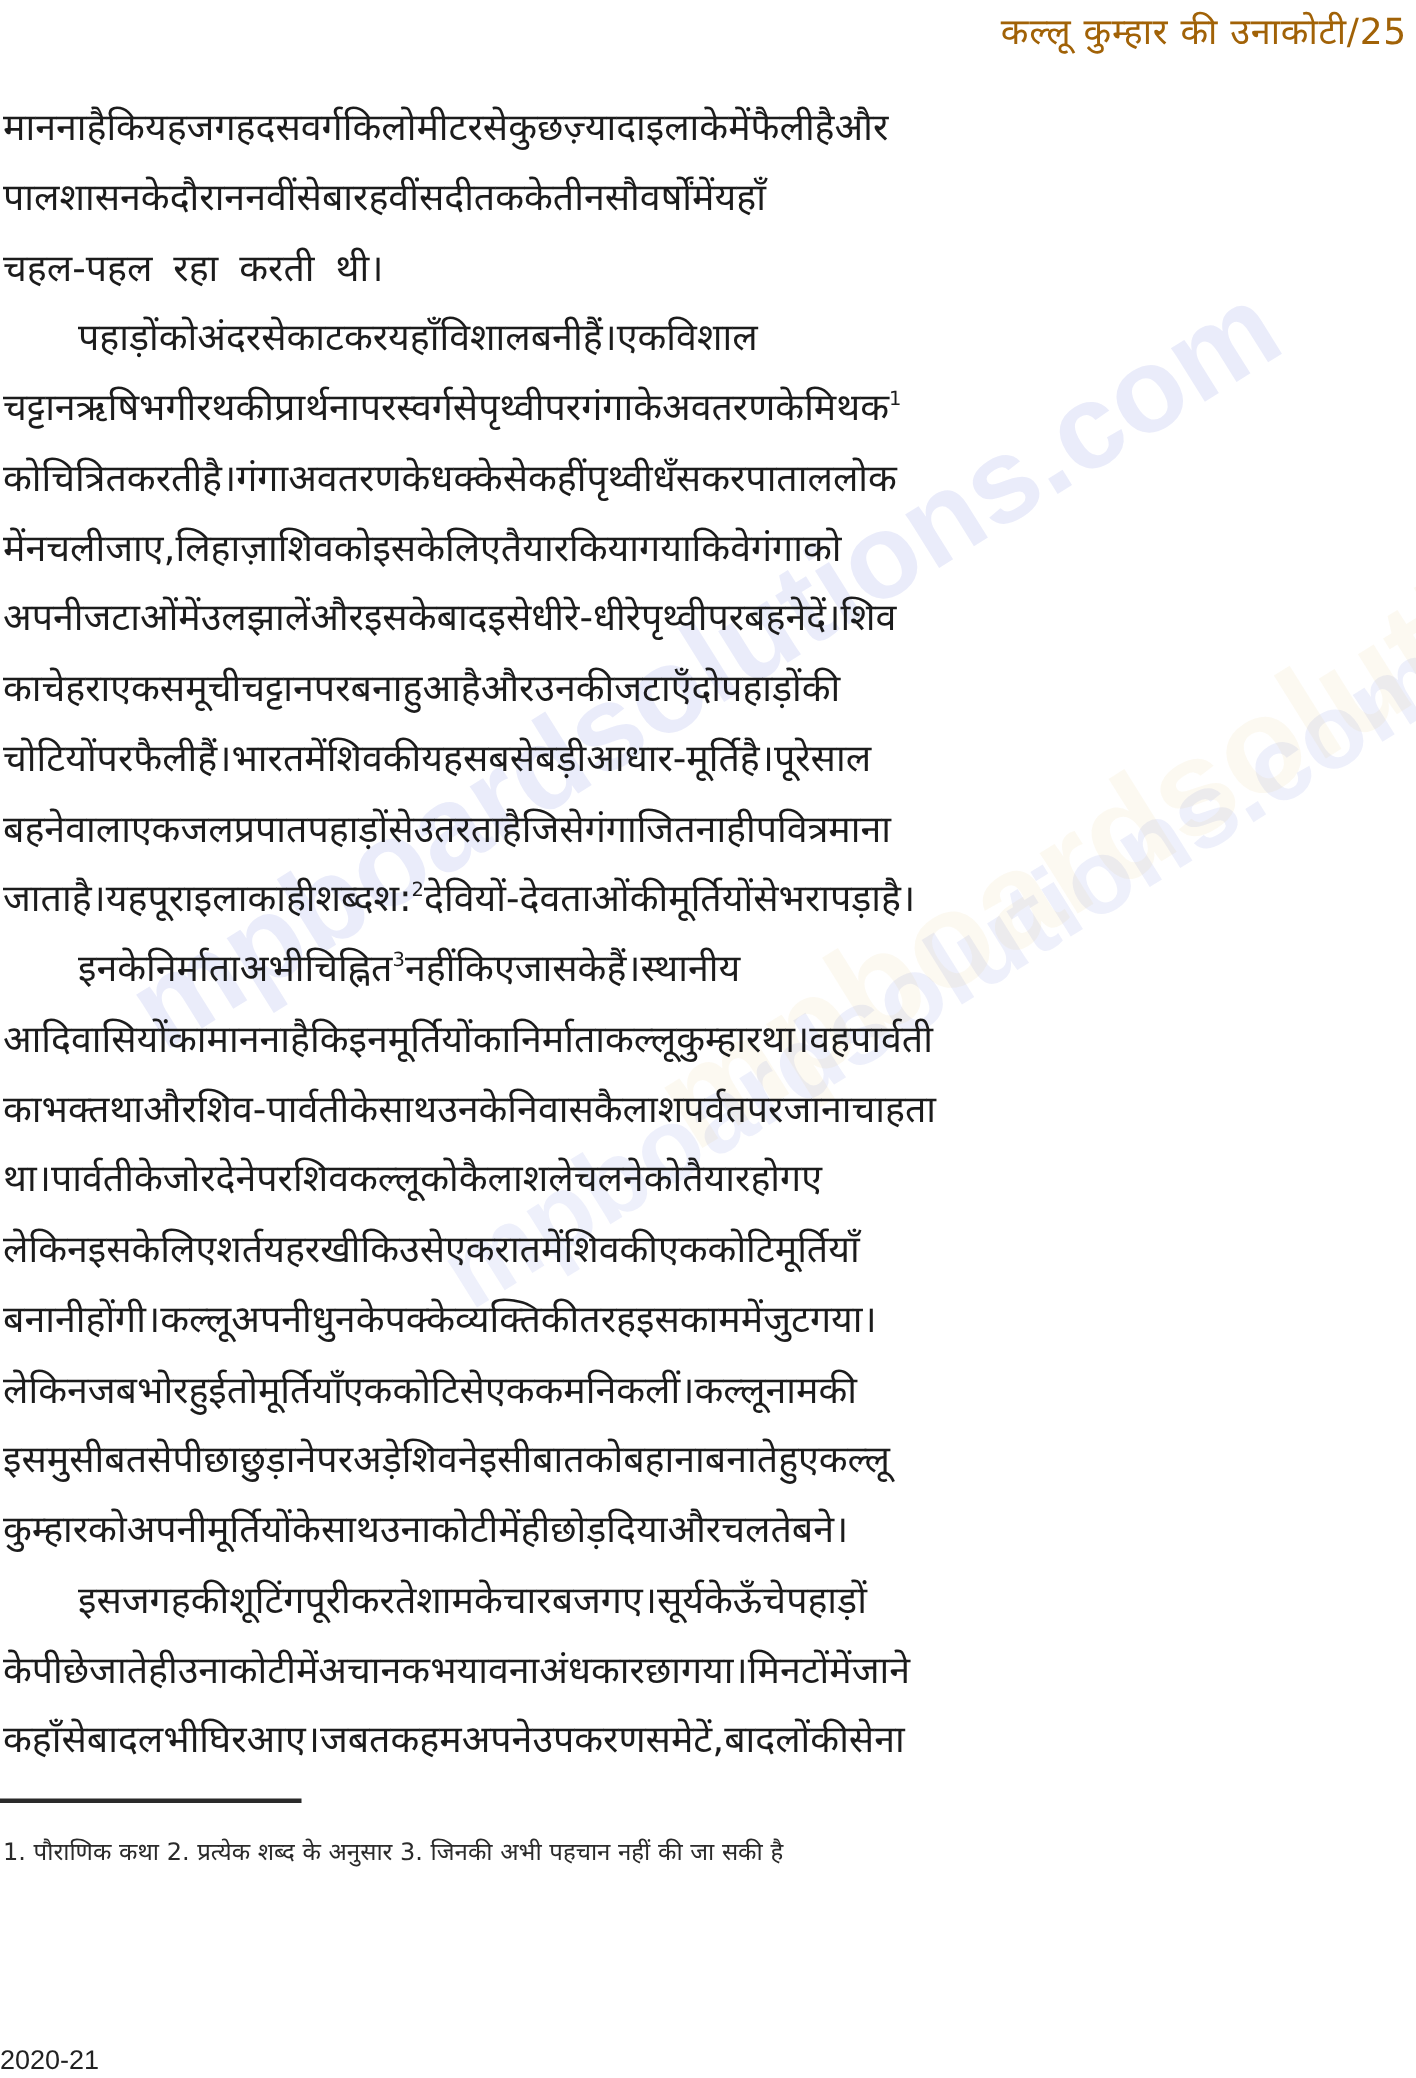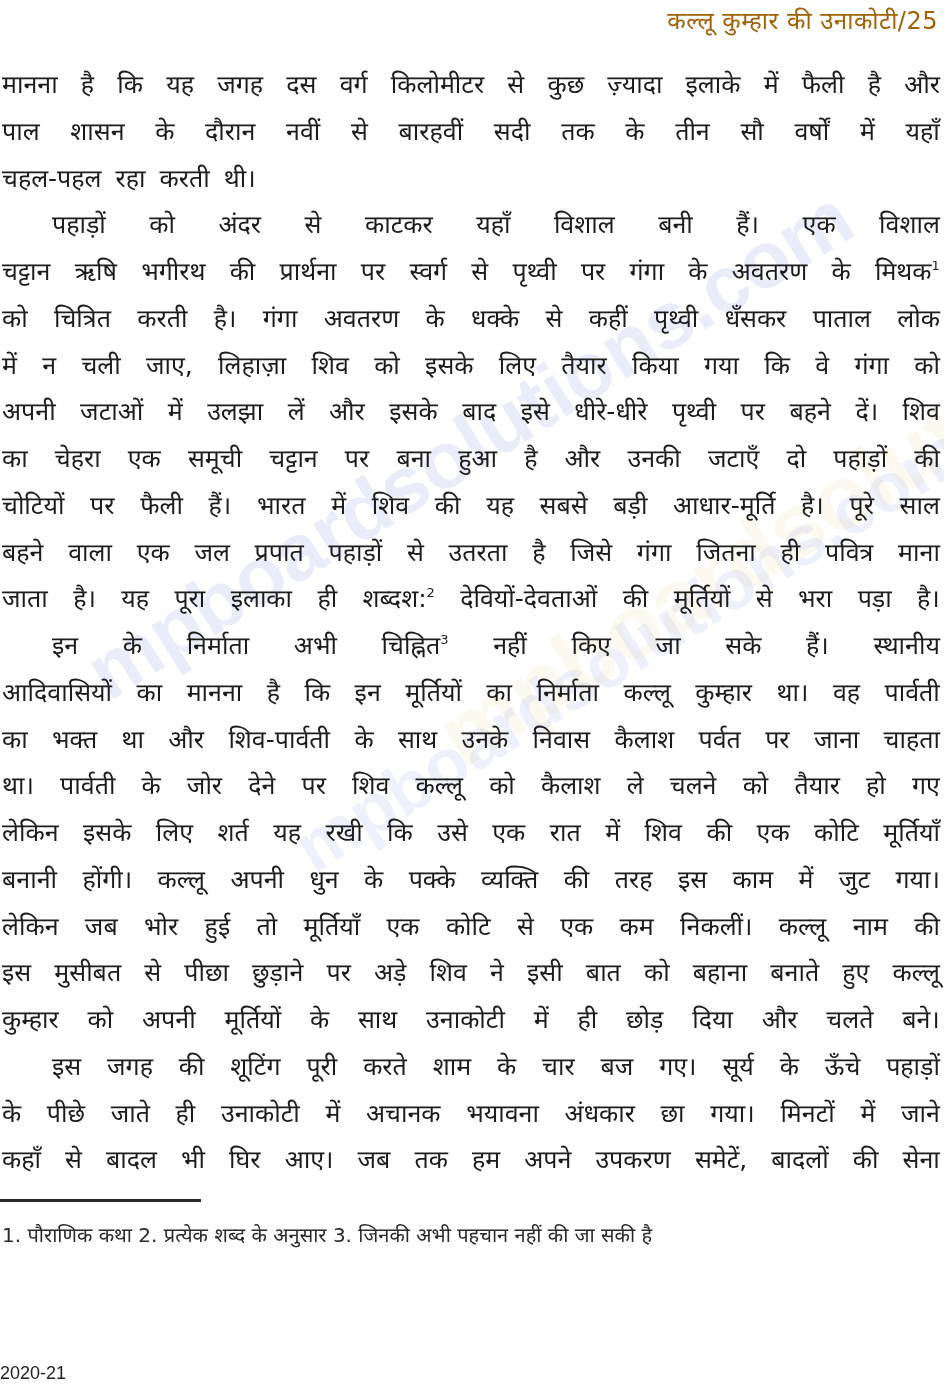--- a/index.html
+++ b/index.html
@@ -30,21 +30,20 @@
       white-space: nowrap;
     }
     .body-text {
       position: absolute;
       left: 2px;
       top: 62px;
       width: 938px;
     }
     .line {
       display: flex;
-      justify-content: space-between;
       height: 46.75px;
       line-height: 46.75px;
       font-size: 25px;
       white-space: nowrap;
       color: #1c1c1c;
     }
     .line.last {
       justify-content: flex-start;
       gap: 14px;
     }
@@ -64,21 +63,21 @@
       left: 0;
       top: 1199px;
       width: 201px;
       height: 3px;
       background: #2a2a2a;
     }
     .footnotes {
       position: absolute;
       left: 2px;
       top: 1220px;
-      font-size: 20px;
+      font-size: 16px;
       line-height: 30px;
       color: #2a2a2a;
       white-space: nowrap;
     }
     .footer-year {
       position: absolute;
       left: 0;
       right: 0;
       top: 1363px;
       text-align: left;

